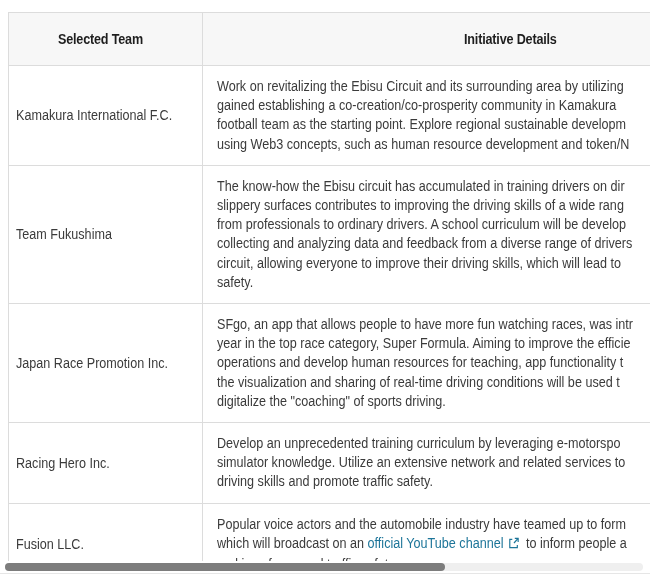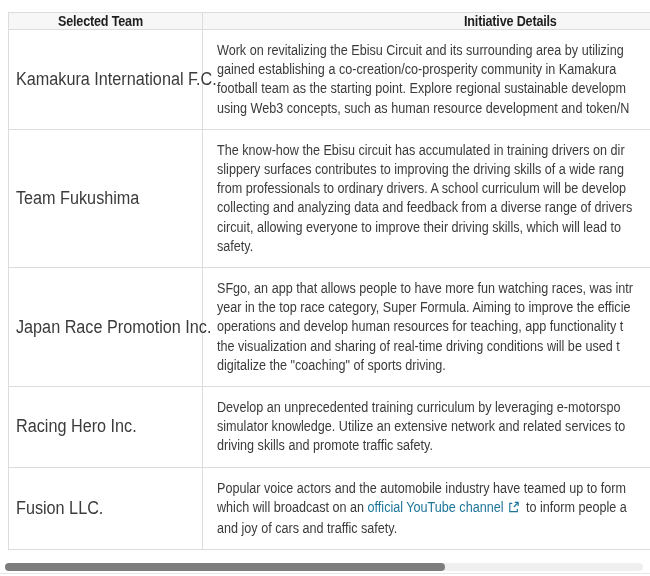--- a/index.html
+++ b/index.html
@@ -37,26 +37,26 @@
   table.initiatives th, table.initiatives td {
     border: 1px solid #dcdcdc;
     vertical-align: middle;
   }
   table.initiatives th {
     background: #f7f7f7;
     color: #1e1e1e;
     font-size: 14px;
     font-weight: bold;
     text-align: center;
-    padding: 0 6px;
+    padding: 18px 6px;
     letter-spacing: -0.2px;
   }
   td.team-cell {
     padding: 8px 6px 8px 7px;
-    font-size: 18px;
+    font-size: 14px;
     color: #3b3b3b;
   }
   td.details-cell {
     padding: 11px 14px;
     font-size: 14px;
     color: #3b3b3b;
   }
   .condensed {
     transform: scaleX(0.9);
     transform-origin: 0 50%;

